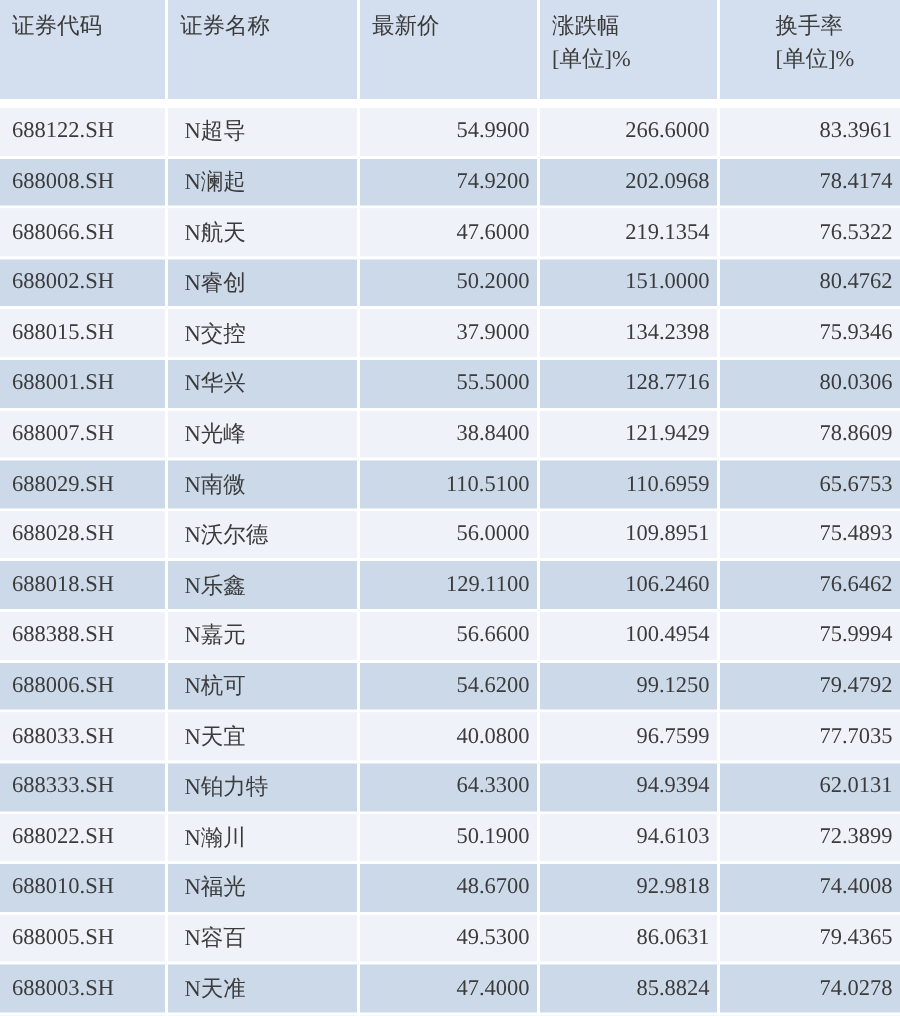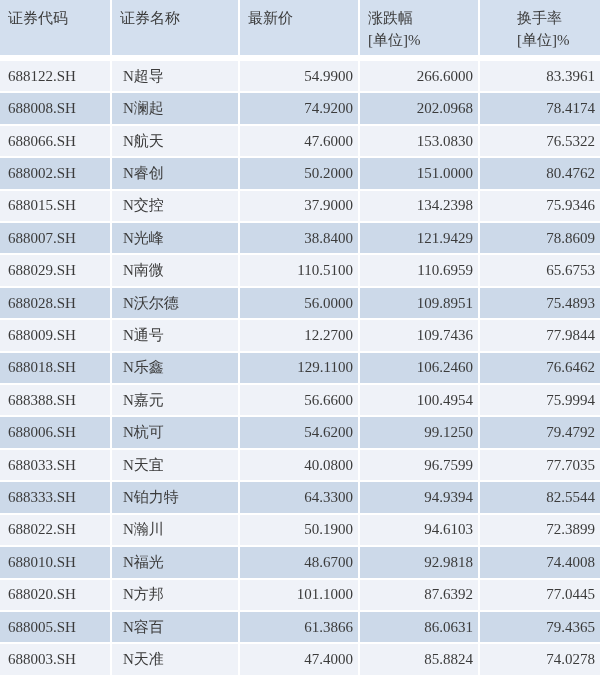--- a/index.html
+++ b/index.html
@@ -16,21 +16,21 @@
     border-collapse:separate;border-spacing:0;
     table-layout:fixed;
     font-family:"Liberation Serif","DejaVu Serif",serif;
     color:var(--text);
   }
   col.c1{width:112px}
   col.c2{width:128px}
   col.c3{width:120px}
   col.c4{width:120px}
   col.c5{width:120px}
-  thead tr{height:61px;}
+  thead tr{height:72px;}
   th{
     background:var(--header-bg);
     border-right:2px solid var(--sep);
     border-bottom:6px solid var(--sep);
     vertical-align:top;
     text-align:left;
     font-weight:normal;
     font-size:15px;
     line-height:22px;
     padding:7px 3px 0 8px;
@@ -97,38 +97,45 @@
         <td class="code">688008.SH</td>
         <td class="name">N澜起</td>
         <td class="num">74.9200</td>
         <td class="num">202.0968</td>
         <td class="num">78.4174</td>
       </tr>
       <tr>
         <td class="code">688066.SH</td>
         <td class="name">N航天</td>
         <td class="num">47.6000</td>
-        <td class="num">153.0830</td>
+        <td class="num">219.1354</td>
         <td class="num">76.5322</td>
       </tr>
       <tr>
         <td class="code">688002.SH</td>
         <td class="name">N睿创</td>
         <td class="num">50.2000</td>
         <td class="num">151.0000</td>
         <td class="num">80.4762</td>
       </tr>
       <tr>
         <td class="code">688015.SH</td>
         <td class="name">N交控</td>
         <td class="num">37.9000</td>
         <td class="num">134.2398</td>
         <td class="num">75.9346</td>
       </tr>
       <tr>
+        <td class="code">688001.SH</td>
+        <td class="name">N华兴</td>
+        <td class="num">55.5000</td>
+        <td class="num">128.7716</td>
+        <td class="num">80.0306</td>
+      </tr>
+      <tr>
         <td class="code">688007.SH</td>
         <td class="name">N光峰</td>
         <td class="num">38.8400</td>
         <td class="num">121.9429</td>
         <td class="num">78.8609</td>
       </tr>
       <tr>
         <td class="code">688029.SH</td>
         <td class="name">N南微</td>
         <td class="num">110.5100</td>
@@ -136,27 +143,20 @@
         <td class="num">65.6753</td>
       </tr>
       <tr>
         <td class="code">688028.SH</td>
         <td class="name">N沃尔德</td>
         <td class="num">56.0000</td>
         <td class="num">109.8951</td>
         <td class="num">75.4893</td>
       </tr>
       <tr>
-        <td class="code">688009.SH</td>
-        <td class="name">N通号</td>
-        <td class="num">12.2700</td>
-        <td class="num">109.7436</td>
-        <td class="num">77.9844</td>
-      </tr>
-      <tr>
         <td class="code">688018.SH</td>
         <td class="name">N乐鑫</td>
         <td class="num">129.1100</td>
         <td class="num">106.2460</td>
         <td class="num">76.6462</td>
       </tr>
       <tr>
         <td class="code">688388.SH</td>
         <td class="name">N嘉元</td>
         <td class="num">56.6600</td>
@@ -175,47 +175,40 @@
         <td class="name">N天宜</td>
         <td class="num">40.0800</td>
         <td class="num">96.7599</td>
         <td class="num">77.7035</td>
       </tr>
       <tr>
         <td class="code">688333.SH</td>
         <td class="name">N铂力特</td>
         <td class="num">64.3300</td>
         <td class="num">94.9394</td>
-        <td class="num">82.5544</td>
+        <td class="num">62.0131</td>
       </tr>
       <tr>
         <td class="code">688022.SH</td>
         <td class="name">N瀚川</td>
         <td class="num">50.1900</td>
         <td class="num">94.6103</td>
         <td class="num">72.3899</td>
       </tr>
       <tr>
         <td class="code">688010.SH</td>
         <td class="name">N福光</td>
         <td class="num">48.6700</td>
         <td class="num">92.9818</td>
         <td class="num">74.4008</td>
       </tr>
       <tr>
-        <td class="code">688020.SH</td>
-        <td class="name">N方邦</td>
-        <td class="num">101.1000</td>
-        <td class="num">87.6392</td>
-        <td class="num">77.0445</td>
-      </tr>
-      <tr>
         <td class="code">688005.SH</td>
         <td class="name">N容百</td>
-        <td class="num">61.3866</td>
+        <td class="num">49.5300</td>
         <td class="num">86.0631</td>
         <td class="num">79.4365</td>
       </tr>
       <tr>
         <td class="code">688003.SH</td>
         <td class="name">N天准</td>
         <td class="num">47.4000</td>
         <td class="num">85.8824</td>
         <td class="num">74.0278</td>
       </tr>

